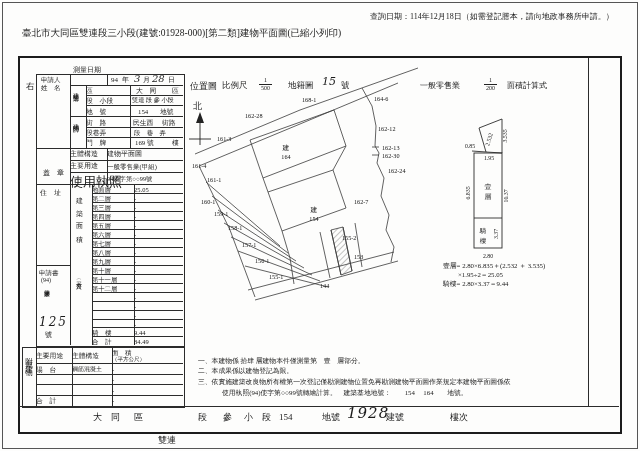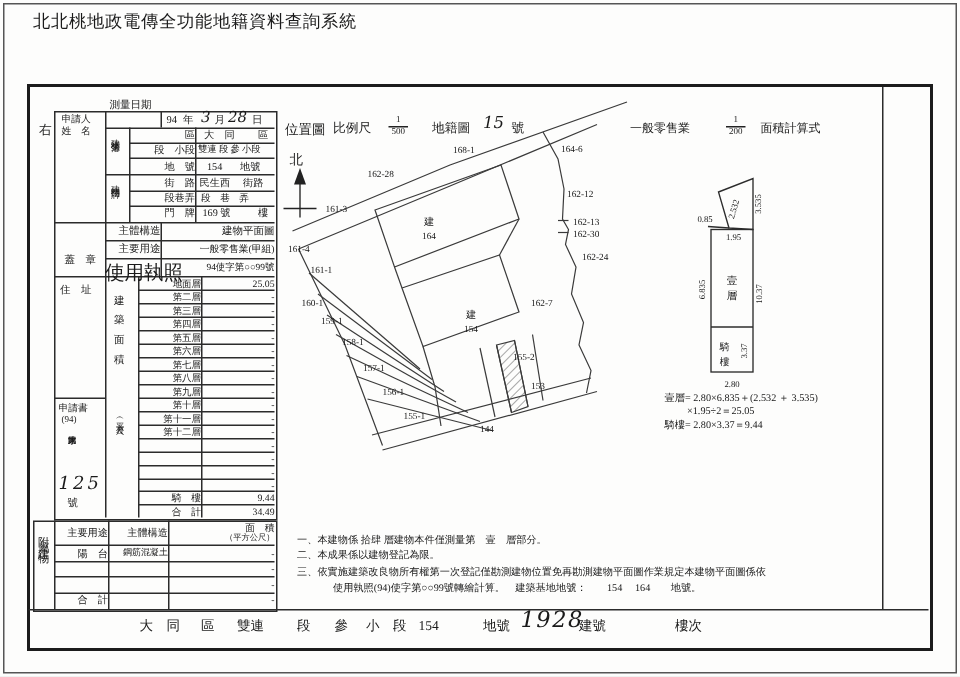--- a/index.html
+++ b/index.html
@@ -1,37 +1,38 @@
 <!DOCTYPE html>
 <html><head>
 <meta charset="utf-8">
 <style>
   html,body{margin:0;padding:0;background:#e8e8e8}
   .page{position:relative;width:640px;height:451px;background:#fdfdfc;overflow:hidden;
         font-family:"Liberation Serif","DejaVu Serif",serif;color:#1a1a1a}
   .scanborder{position:absolute;left:2px;top:2px;width:634px;height:445px;border:1px solid #555}
   .t{position:absolute;line-height:1.12;white-space:nowrap}
-  .c{text-align:right}
+  .c{text-align:left}
   .hand{font-family:"DejaVu Serif",serif;font-style:italic}
   .vt{writing-mode:vertical-rl;text-orientation:upright;line-height:1}
   .hl{position:absolute;height:1px;background:#2b2b2b}
   .vl{position:absolute;width:1px;background:#2b2b2b}
   .frame{position:absolute;left:18px;top:56px;width:600px;height:374px;border:2px solid #1c1c1c}
   .box{position:absolute;border:1px solid #2b2b2b}
   .frac{position:absolute;text-align:center;font-size:6px;line-height:7px}
   .frac .den{border-top:1px solid #222;padding:0 2px}
   svg text{font-family:"Liberation Serif","DejaVu Serif",serif;fill:#161616}
 </style>
 </head>
 <body>
 
 <div class="page">
   <div class="scanborder"></div>
 
-  <div class="t" style="left:22px;top:9px;font-size:11.5px;letter-spacing:.5px">北北桃地政電傳全功能地籍資料查詢系統</div>
+  <div class="t" style="left:370px;top:13px;font-size:8px">查詢日期：114年12月18日（如需登記謄本，請向地政事務所申請。）</div>
+  <div class="t" style="left:22px;top:28px;font-size:9.5px">臺北市大同區雙連段三小段(建號:01928-000)[第二類]建物平面圖(已縮小列印)</div>
 
   <div class="frame"></div>
   <div class="vl" style="left:588px;top:58px;height:348px"></div>
   <div class="hl" style="left:19px;top:406px;width:600px"></div>
 
   <div class="t" style="left:26px;top:82px;font-size:8.5px">右</div>
 
   <div class="box" style="left:36px;top:74px;width:147px;height:271px"></div>
   <div class="vl" style="left:70px;top:74px;height:271px"></div>
 
@@ -290,21 +291,21 @@
   <div class="t" style="left:458px;top:271px;font-size:6.8px">×1.95÷2＝25.05</div>
   <div class="t" style="left:443px;top:280px;font-size:6.8px">騎樓= 2.80×3.37＝9.44</div>
 
   <div class="t" style="left:198px;top:357px;font-size:6.8px">一、本建物係 拾肆 層建物本件僅測量第　壹　層部分。</div>
   <div class="t" style="left:198px;top:367px;font-size:6.8px">二、本成果係以建物登記為限。</div>
   <div class="t" style="left:198px;top:378px;font-size:6.8px">三、依實施建築改良物所有權第一次登記僅勘測建物位置免再勘測建物平面圖作業規定本建物平面圖係依</div>
   <div class="t" style="left:222px;top:389px;font-size:6.8px">使用執照(94)使字第○○99號轉繪計算。　建築基地地號：　　154　 164　　地號。</div>
 
   <div class="t" style="left:93px;top:412px;font-size:9px">大　同</div>
   <div class="t" style="left:134px;top:412px;font-size:9px">區</div>
-  <div class="t" style="left:158px;top:412px;font-size:9px">雙連</div>
+  <div class="t" style="left:158px;top:435px;font-size:9px">雙連</div>
   <div class="t" style="left:198px;top:412px;font-size:9px">段</div>
   <div class="t" style="left:223px;top:412px;font-size:9px">參</div>
   <div class="t" style="left:244px;top:412px;font-size:9px">小　段</div>
   <div class="t" style="left:279px;top:412px;font-size:9px">154</div>
   <div class="t" style="left:322px;top:412px;font-size:9px">地號</div>
   <div class="t hand" style="left:347px;top:405px;font-size:15px;letter-spacing:1px">1928</div>
   <div class="t" style="left:386px;top:412px;font-size:9px">建號</div>
   <div class="t" style="left:450px;top:412px;font-size:9px">樓次</div>
 </div>
 

